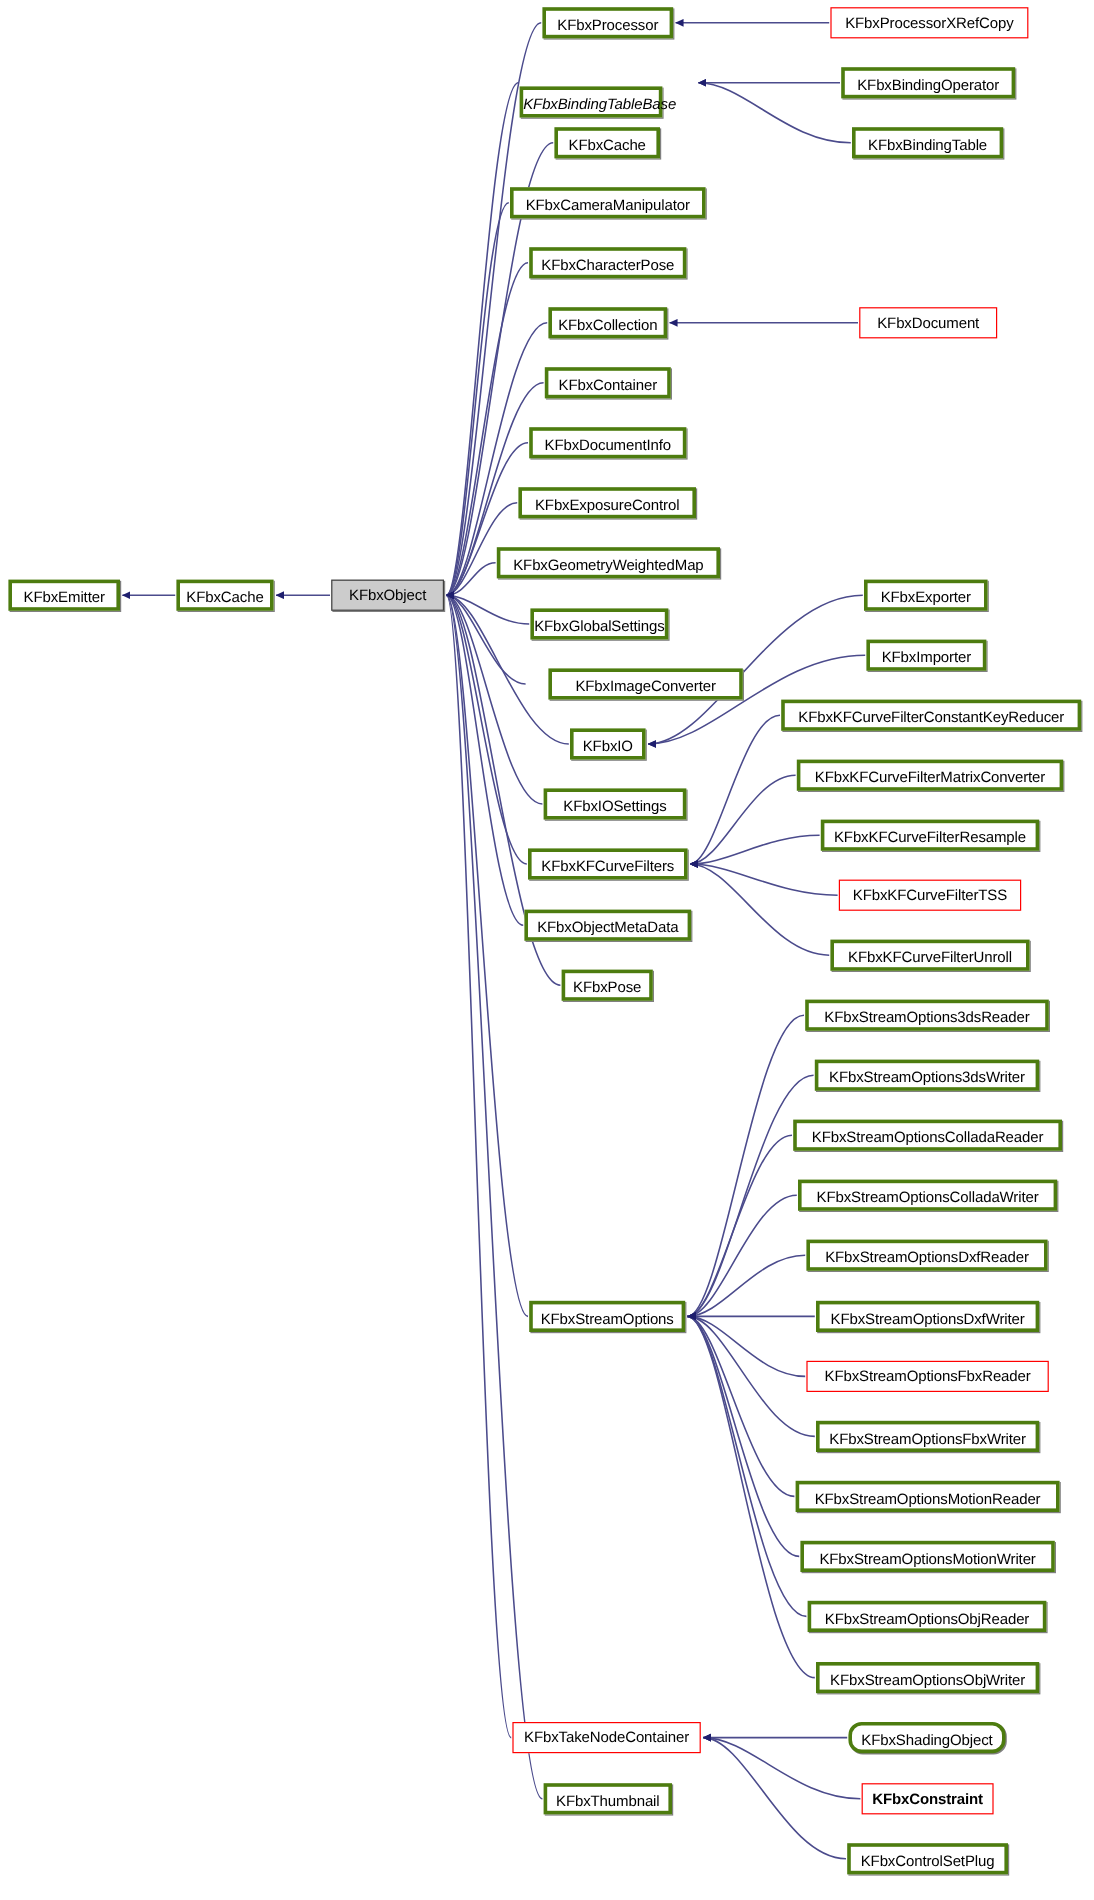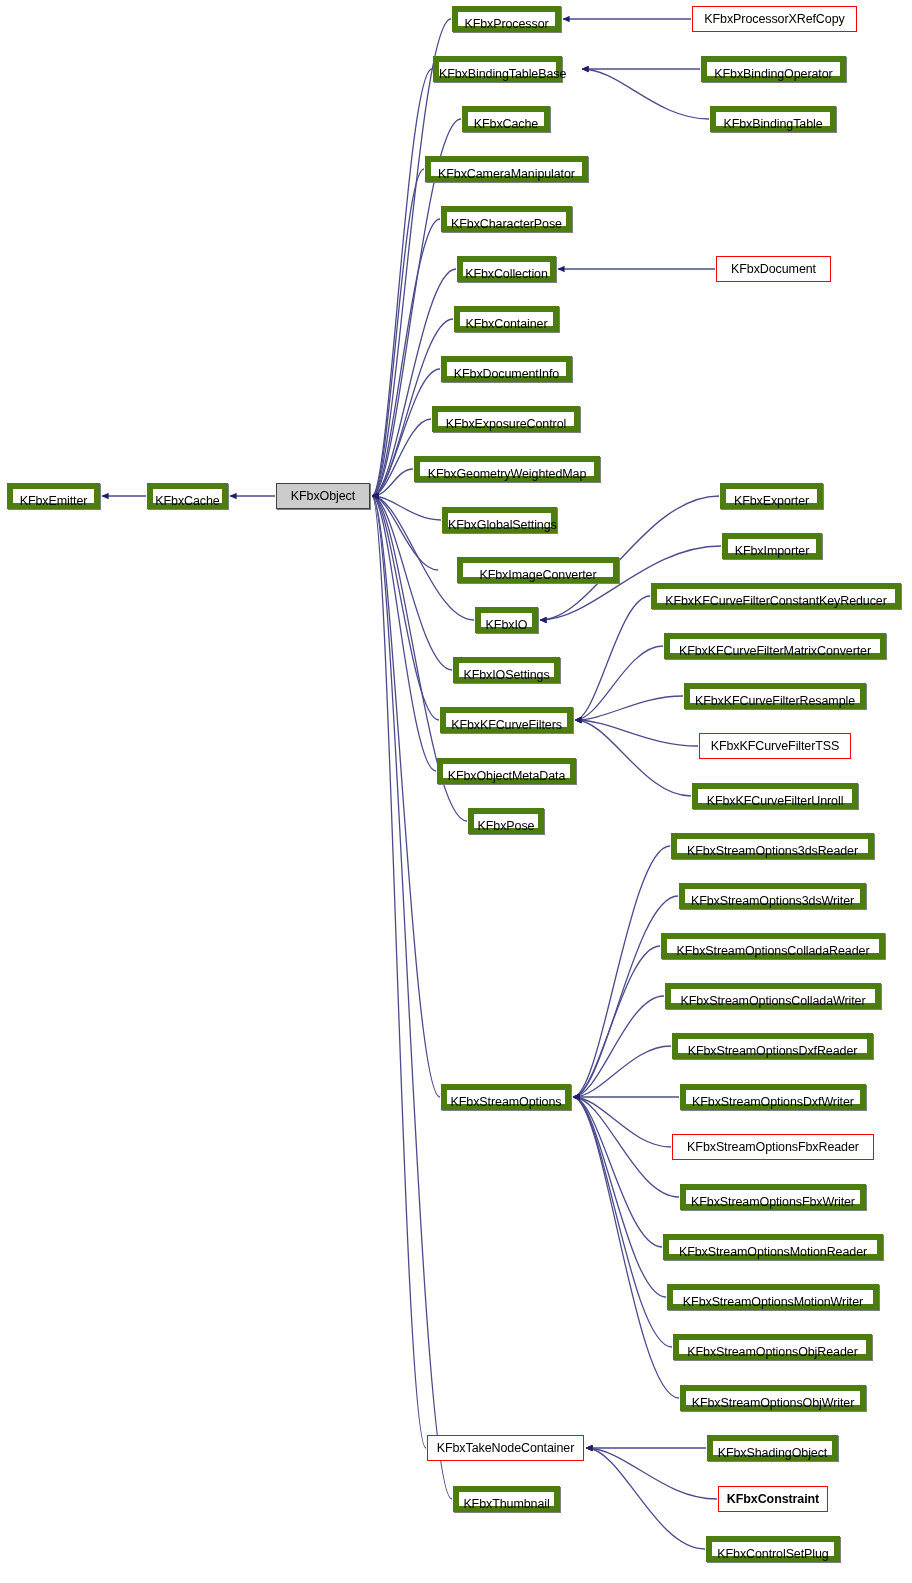--- a/index.html
+++ b/index.html
@@ -26,21 +26,21 @@
   }
   .node {
     position: absolute;
     box-sizing: border-box;
     height: 26px;
     line-height: 24px;
     text-align: center;
     font-size: 12.5px;
     color: #000000;
     background: #ffffff;
-    border: 6px solid #4d7c0f;
+    border: 3px solid #4d7c0f;
     box-shadow: 1px 1px 0 0 #808080;
     white-space: nowrap;
     z-index: 5;
     letter-spacing: -0.1px;
   }
   .node.red {
     border: 1px solid #ff0000;
     box-shadow: none;
   }
   .node.self {
@@ -106,39 +106,39 @@
       <path d="M 706 1448 L 586 1448" fill="none" stroke="#4b4b8c" stroke-width="1.3" marker-end="url(#ah)"></path>
       <path d="M 717 1499 C 661.98 1499, 625.3 1448, 586 1448" fill="none" stroke="#4b4b8c" stroke-width="1.3" marker-end="url(#ah)"></path>
       <path d="M 705 1549 C 655.02 1549, 621.7 1448, 586 1448" fill="none" stroke="#4b4b8c" stroke-width="1.3" marker-end="url(#ah)"></path>
     </svg>
   <div id="nodes">
       <div class="node" style="left: 7px; top: 483px; width: 93px;">KFbxEmitter</div>
       <div class="node" style="left: 147px; top: 483px; width: 81px;">KFbxCache</div>
       <div class="node self" style="left: 276px; top: 483px; width: 94px;">KFbxObject</div>
       <div class="node" style="left: 452px; top: 6px; width: 109px;">KFbxProcessor</div>
       <div class="node red" style="left: 692px; top: 6px; width: 165px;">KFbxProcessorXRefCopy</div>
-      <div class="node" style="left: 433px; top: 56px; width: 129px;">KFbxBindingTableBase</div>
+      <div class="node" style="left: 433px; top: 72px; width: 119px; font-style: italic;">KFbxBindingTableBase</div>
       <div class="node" style="left: 701px; top: 56px; width: 145px;">KFbxBindingOperator</div>
       <div class="node" style="left: 462px; top: 106px; width: 88px;">KFbxCache</div>
       <div class="node" style="left: 710px; top: 106px; width: 126px;">KFbxBindingTable</div>
       <div class="node" style="left: 425px; top: 156px; width: 163px;">KFbxCameraManipulator</div>
       <div class="node" style="left: 441px; top: 206px; width: 131px;">KFbxCharacterPose</div>
       <div class="node" style="left: 457px; top: 256px; width: 99px;">KFbxCollection</div>
       <div class="node red" style="left: 716px; top: 256px; width: 115px;">KFbxDocument</div>
       <div class="node" style="left: 454px; top: 306px; width: 105px;">KFbxContainer</div>
       <div class="node" style="left: 441px; top: 356px; width: 131px;">KFbxDocumentInfo</div>
       <div class="node" style="left: 432px; top: 406px; width: 148px;">KFbxExposureControl</div>
       <div class="node" style="left: 414px; top: 456px; width: 186px;">KFbxGeometryWeightedMap</div>
       <div class="node" style="left: 442px; top: 507px; width: 115px;">KFbxGlobalSettings</div>
       <div class="node" style="left: 457px; top: 557px; width: 162px;">KFbxImageConverter</div>
       <div class="node" style="left: 475px; top: 607px; width: 63px;">KFbxIO</div>
       <div class="node" style="left: 720px; top: 483px; width: 103px;">KFbxExporter</div>
       <div class="node" style="left: 722px; top: 533px; width: 100px;">KFbxImporter</div>
       <div class="node" style="left: 651px; top: 583px; width: 250px;">KFbxKFCurveFilterConstantKeyReducer</div>
-      <div class="node" style="left: 453px; top: 657px; width: 107px;">KFbxIOSettings</div>
+      <div class="node" style="left: 453px; top: 657px; width: 119px;">KFbxIOSettings</div>
       <div class="node" style="left: 664px; top: 633px; width: 222px;">KFbxKFCurveFilterMatrixConverter</div>
       <div class="node" style="left: 440px; top: 707px; width: 133px;">KFbxKFCurveFilters</div>
       <div class="node" style="left: 684px; top: 683px; width: 182px;">KFbxKFCurveFilterResample</div>
       <div class="node red" style="left: 699px; top: 733px; width: 152px;">KFbxKFCurveFilterTSS</div>
       <div class="node" style="left: 437px; top: 758px; width: 139px;">KFbxObjectMetaData</div>
       <div class="node" style="left: 692px; top: 783px; width: 166px;">KFbxKFCurveFilterUnroll</div>
       <div class="node" style="left: 468px; top: 808px; width: 76px;">KFbxPose</div>
       <div class="node" style="left: 671px; top: 833px; width: 203px;">KFbxStreamOptions3dsReader</div>
       <div class="node" style="left: 679px; top: 883px; width: 187px;">KFbxStreamOptions3dsWriter</div>
       <div class="node" style="left: 661px; top: 933px; width: 224px;">KFbxStreamOptionsColladaReader</div>
@@ -146,18 +146,18 @@
       <div class="node" style="left: 672px; top: 1033px; width: 201px;">KFbxStreamOptionsDxfReader</div>
       <div class="node" style="left: 680px; top: 1084px; width: 186px;">KFbxStreamOptionsDxfWriter</div>
       <div class="node" style="left: 441px; top: 1084px; width: 130px;">KFbxStreamOptions</div>
       <div class="node red" style="left: 672px; top: 1134px; width: 202px;">KFbxStreamOptionsFbxReader</div>
       <div class="node" style="left: 680px; top: 1184px; width: 186px;">KFbxStreamOptionsFbxWriter</div>
       <div class="node" style="left: 663px; top: 1234px; width: 220px;">KFbxStreamOptionsMotionReader</div>
       <div class="node" style="left: 667px; top: 1284px; width: 212px;">KFbxStreamOptionsMotionWriter</div>
       <div class="node" style="left: 673px; top: 1334px; width: 199px;">KFbxStreamOptionsObjReader</div>
       <div class="node" style="left: 680px; top: 1385px; width: 186px;">KFbxStreamOptionsObjWriter</div>
       <div class="node red" style="left: 427px; top: 1435px; width: 157px;">KFbxTakeNodeContainer</div>
-      <div class="node" style="left: 707px; top: 1435px; width: 131px;">KFbxShadingObject</div>
+      <div class="node" style="left: 707px; top: 1435px; width: 131px; border-radius: 11px;">KFbxShadingObject</div>
       <div class="node" style="left: 453px; top: 1486px; width: 107px;">KFbxThumbnail</div>
       <div class="node red" style="left: 718px; top: 1486px; width: 110px; font-weight: bold;">KFbxConstraint</div>
       <div class="node" style="left: 706px; top: 1536px; width: 134px;">KFbxControlSetPlug</div>
     </div>
 </div>
 
 </body></html>

